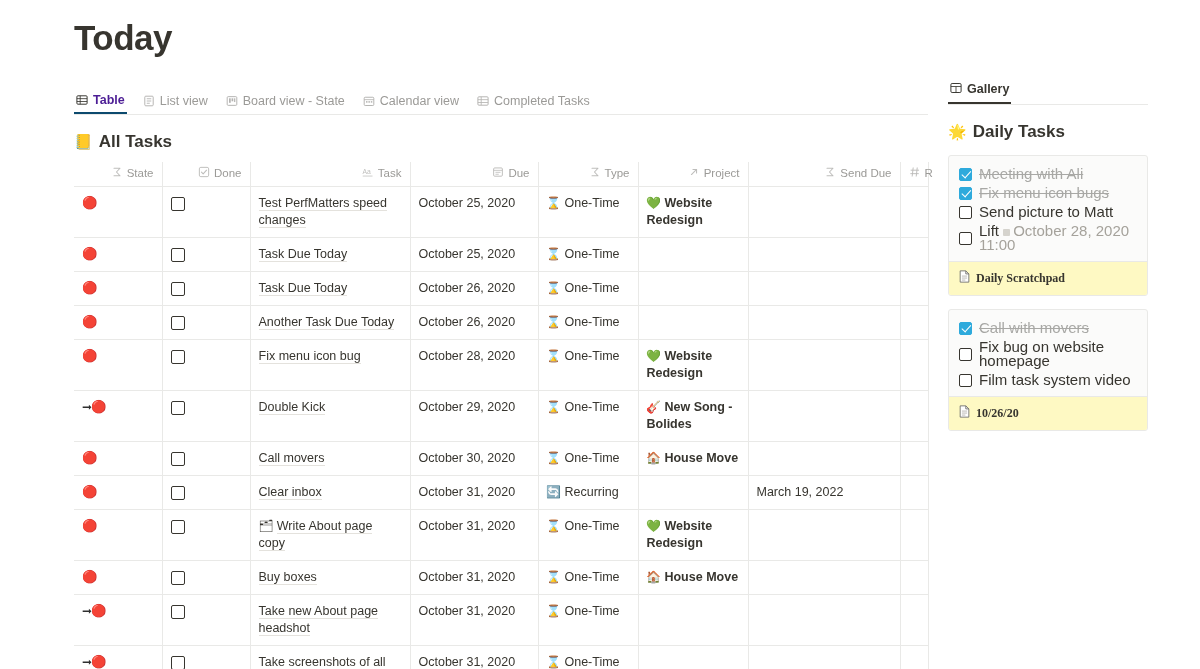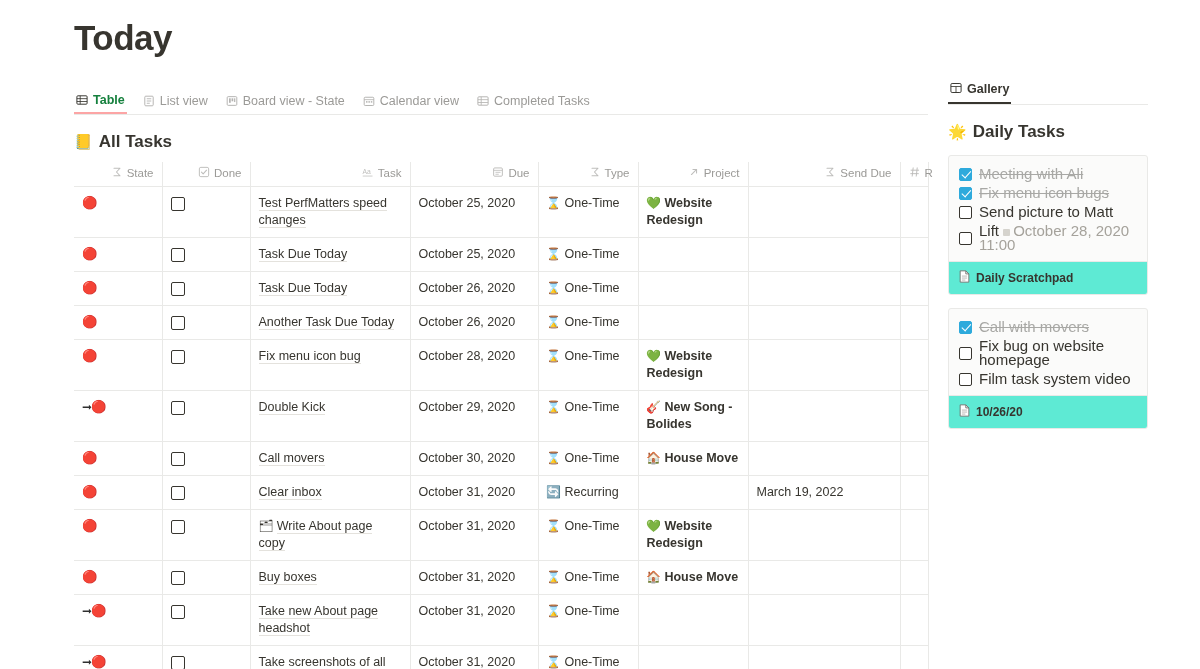--- a/index.html
+++ b/index.html
@@ -38,21 +38,21 @@
   .tab {
     display: flex;
     align-items: center;
     gap: 5px;
     font-size: 12.5px;
     color: #9b9a97;
     padding: 0 2px 6px 2px;
     cursor: pointer;
     white-space: nowrap;
   }
-  .tab.active { color: #15803d; font-weight: bold; border-bottom: 2px solid #fca5a5; padding-bottom: 5px; }
+  .tab.active { color: #4c1d95; font-weight: bold; border-bottom: 2px solid #0c4a6e; padding-bottom: 5px; }
   .tab .ticon { display:inline-block; width: 12px; height: 12px; opacity: .75; }
   .tab.active .ticon { opacity: 1; }
 
   
   .db-title {
     display: flex; align-items: center; gap: 6px;
     margin-top: 17px;
     font-size: 17px; font-weight: bold; color: #37352f;
   }
   .db-title .emo { font-size: 15px; }
@@ -137,23 +137,23 @@
   .cb.on::after {
     content: ""; position: absolute; left: 3.6px; top: 0.8px;
     width: 4px; height: 7.5px; border: solid #fff;
     border-width: 0 1.7px 1.7px 0; transform: rotate(42deg);
   }
   .todo .lbl { color: #37352f; }
   .todo.done .lbl { color: #a8a8a5; text-decoration: line-through; }
   .mention { color:#a5a29b;text-align:right; }
   .mention .mdot { display:inline-block; width:7px; height:7px; background:#d5d3cd; border-radius:1px; margin-right:3px; vertical-align: 0px;}
   .card-foot {
-    border-top: 1px solid #e9e9e7; background:#5eead4;
+    border-top: 1px solid #e9e9e7; background:#fef9c3;
     padding: 8px 10px; display:flex; align-items:center; gap:6px;
-    font-size: 12px; font-weight: bold; color:#37352f;
+    font-size: 12px; font-weight: bold; color:#37352f;font-family:Liberation Serif, serif;
   }
   .doc-ico { width: 11px; height: 13px; flex: 0 0 11px; }
 </style>
 </head>
 <body>
 
 <div class="page">
 
   <div class="main-col">
 

